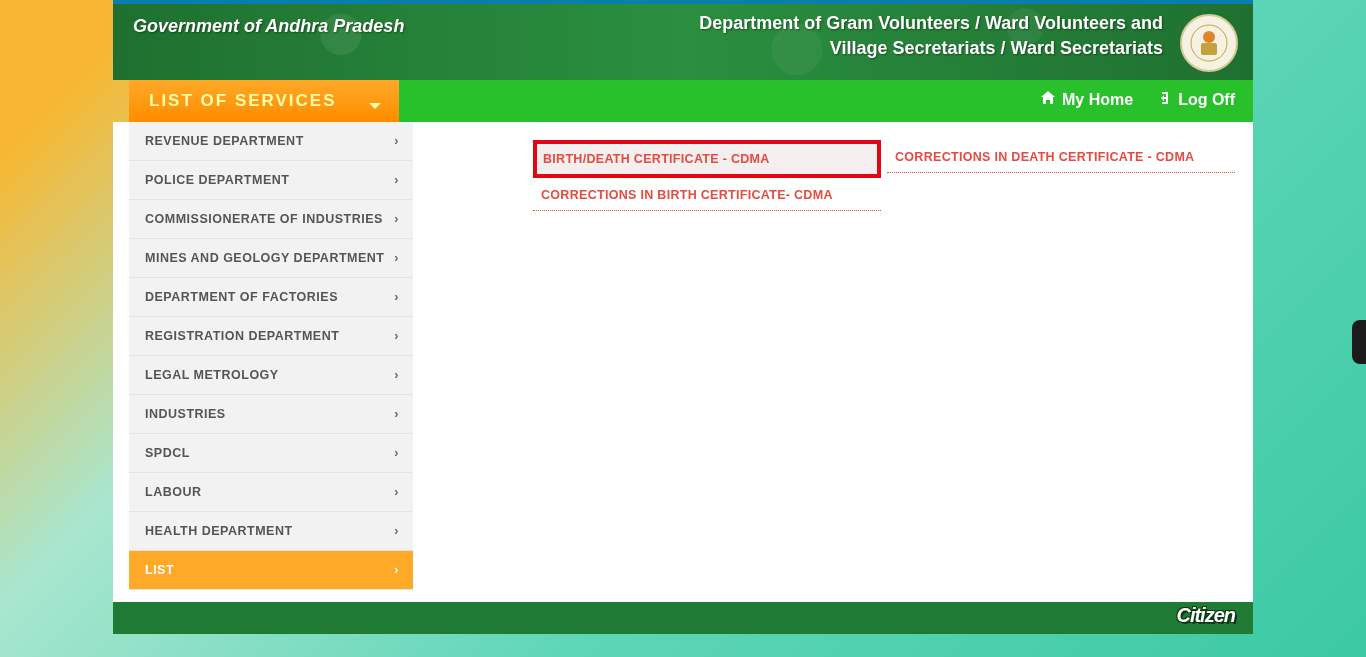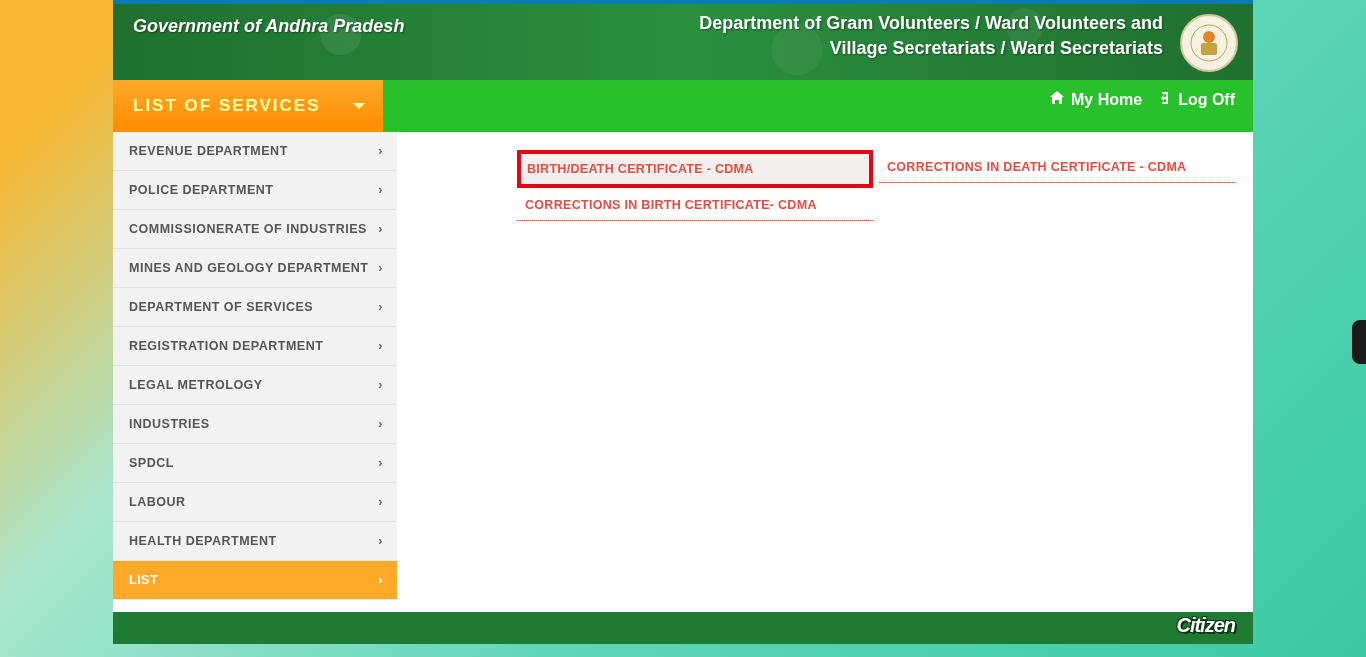--- a/index.html
+++ b/index.html
@@ -62,24 +62,25 @@
     border-radius: 50%;
     border: 2px solid #d4c896;
     display: flex;
     align-items: center;
     justify-content: center;
   }
   .header-emblem svg { width: 40px; height: 40px; }
 
   .topbar {
     background: #28c12b;
-    height: 52px;
+    height: 42px;
     display: flex;
     align-items: stretch;
     position: relative;
+    margin-left: 16px;
   }
   .list-services {
     background: linear-gradient(#ffa929, #ff8c00);
     color: #fffea8;
     font-weight: bold;
     font-size: 17px;
     letter-spacing: 2px;
     padding: 0 20px;
     display: flex;
     align-items: center;
@@ -91,36 +92,37 @@
     position: absolute;
     right: 18px;
     top: 14px;
   }
   .topbar-right {
     position: absolute;
     right: 18px;
     top: 0;
     height: 40px;
     display: flex;
-    gap: 14px;
+    gap: 23px;
   }
   .topbar-link {
     color: #fff;
     font-weight: bold;
     font-size: 16px;
     display: flex;
     align-items: center;
     gap: 6px;
     cursor: pointer;
   }
 
   .main {
     display: flex;
     background: #fff;
     min-height: 480px;
+    padding-left: 16px;
   }
   .sidebar {
     width: 284px;
     background: #fff;
   }
   .sidebar-item {
     background: #f3f2f2;
     border-bottom: 1px solid #e3e3e3;
     padding: 12px 16px;
     font-size: 12.5px;
@@ -269,21 +271,21 @@
       </div>
       <div class="sidebar-item">
         <span>COMMISSIONERATE OF INDUSTRIES</span>
         <span class="chev">›</span>
       </div>
       <div class="sidebar-item">
         <span>MINES AND GEOLOGY DEPARTMENT</span>
         <span class="chev">›</span>
       </div>
       <div class="sidebar-item">
-        <span>DEPARTMENT OF SERVICES</span>
+        <span>DEPARTMENT OF FACTORIES</span>
         <span class="chev">›</span>
       </div>
       <div class="sidebar-item">
         <span>REGISTRATION DEPARTMENT</span>
         <span class="chev">›</span>
       </div>
       <div class="sidebar-item">
         <span>LEGAL METROLOGY</span>
         <span class="chev">›</span>
       </div>

